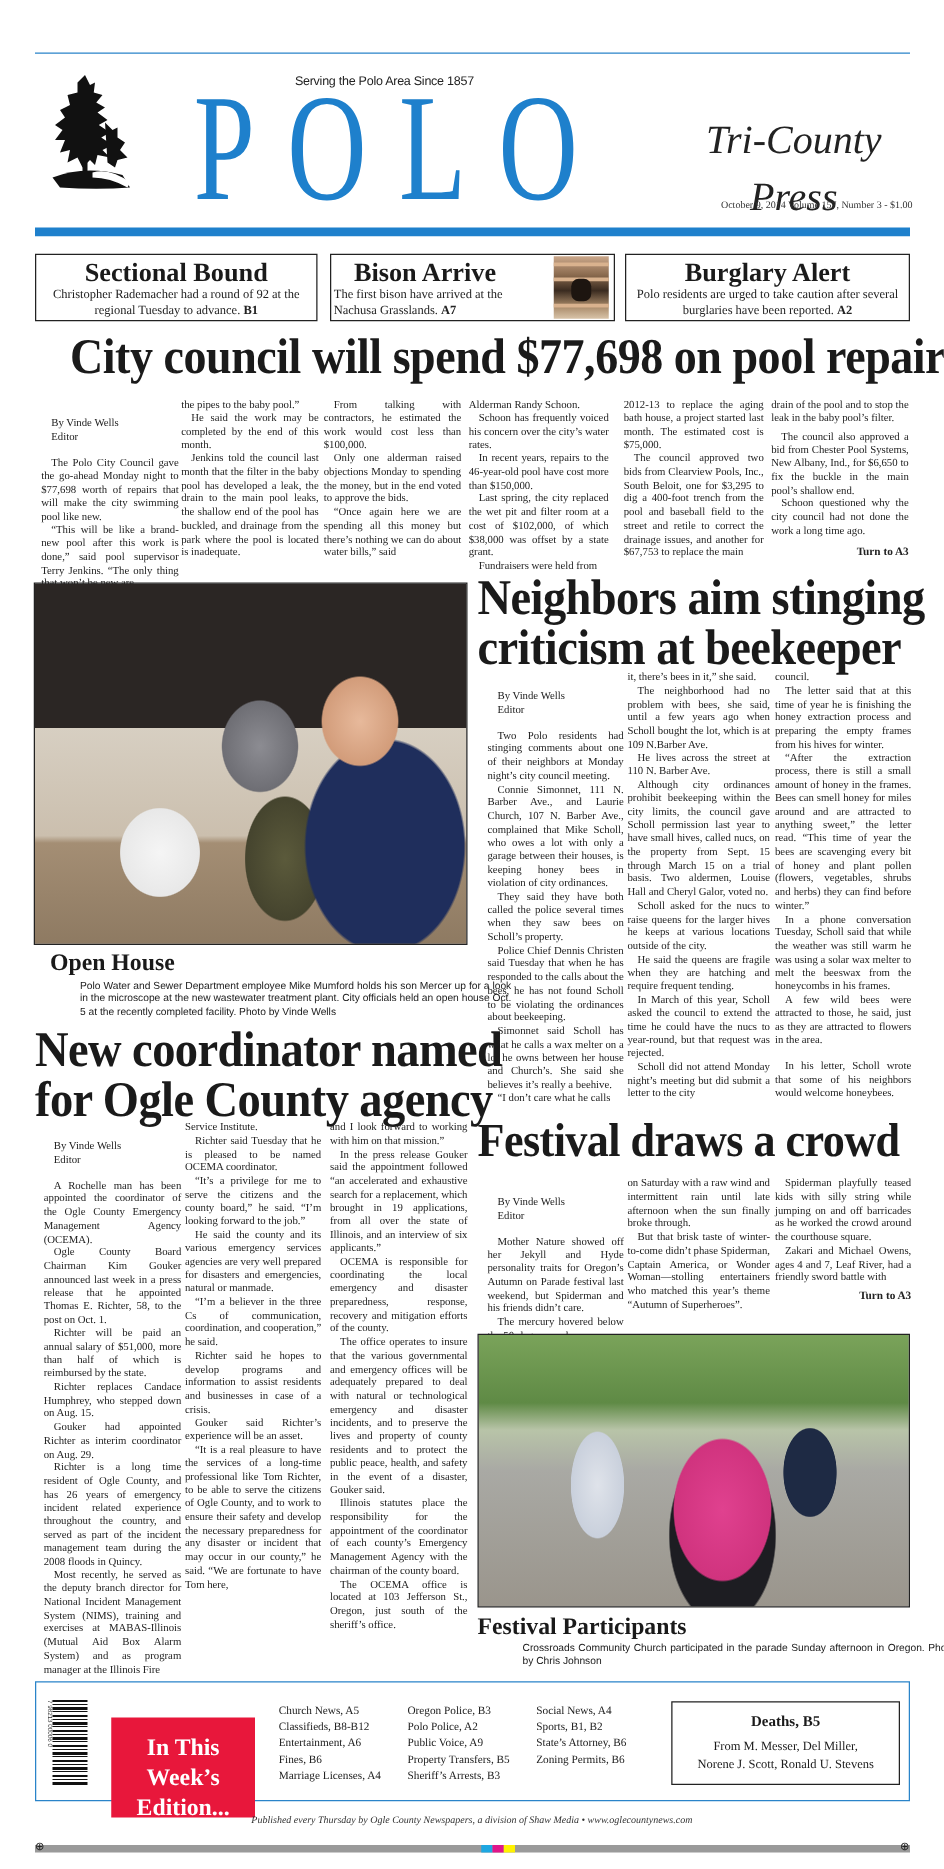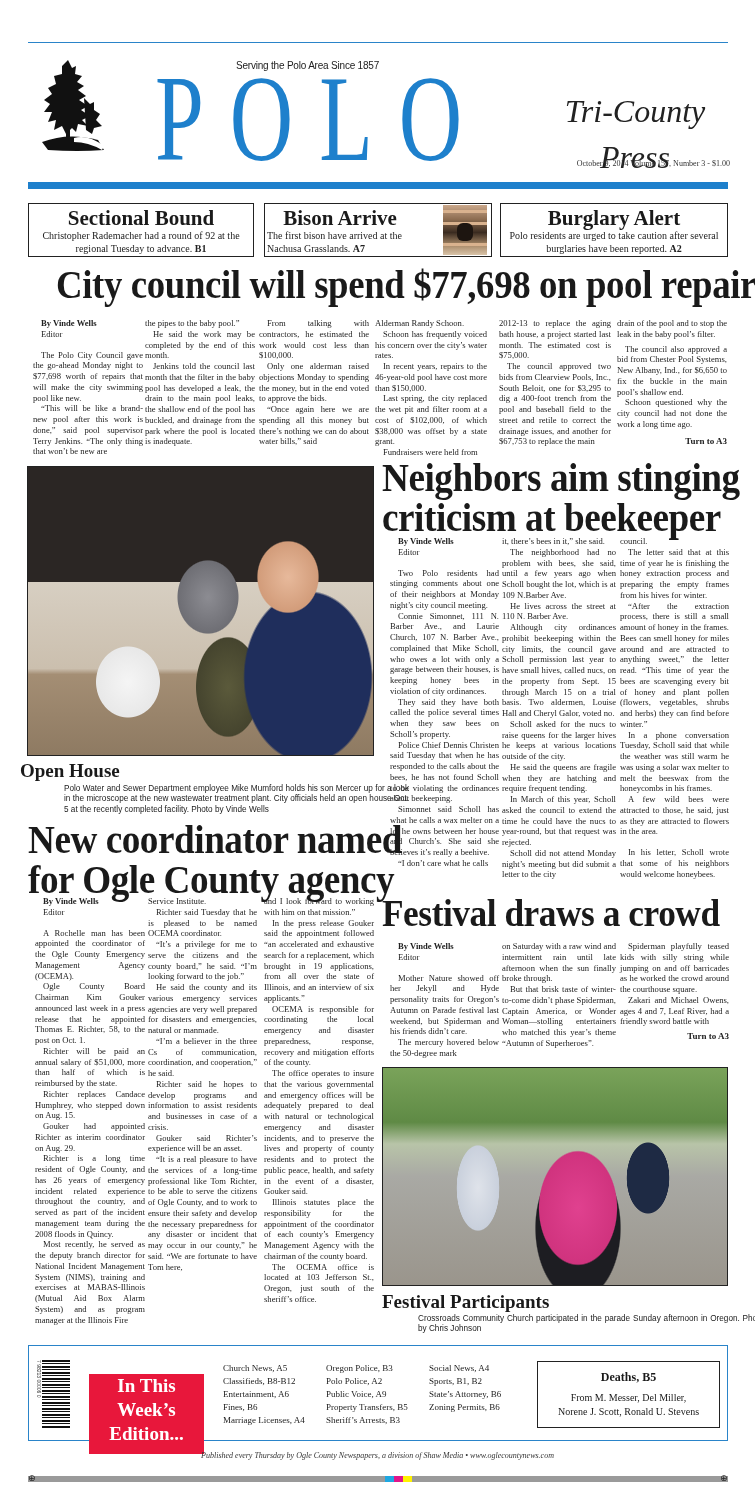--- a/index.html
+++ b/index.html
@@ -29,21 +29,21 @@
   .t2 .bison-img { position: absolute; right: 4px; top: 1px; width: 44px; height: 50px; background: linear-gradient(180deg,#caa78a 0%,#8a6a4e 30%,#3a2b20 55%,#a88968 80%,#d8c3a8 100%); }
   .t2 .bison-img .bar { position:absolute; left:0; right:0; height:3px; background:#d9b28e; }
   .t2 .bison-img .head { position:absolute; left:14px; top:18px; width:16px; height:18px; border-radius:6px; background:#1d1510; }
   .t3 { left: 500px; width: 228px; }
 
   .headline-main { left: 28px; top: 262px; width: 700px; text-align: center; font-size: 40px; font-weight: bold; line-height: 46px; letter-spacing: -0.4px; transform: scaleX(0.92); transform-origin: center top; white-space: nowrap; }
 
   
   .col { font-size: 8.6px; line-height: 10.75px; text-align: justify; color: #222; }
   .col p { text-indent: 8px; }
-  .col .byline { font-weight: bold; text-indent: 8px; }
+  .col .byline { font-weight: normal; text-indent: 8px; margin-top: 15px; }
   .col .role { text-indent: 8px; margin-bottom: 10px; }
   .turn { font-weight: bold; text-align: right; font-size: 9px; }
 
   
   .photo { border: 1px solid #222; overflow: hidden; }
   .photo1 { left: 27px; top: 466px; width: 347px; height: 290px;
     background:
       radial-gradient(ellipse 60px 70px at 260px 110px, #e7b99b 0%, #d29c7a 50%, transparent 52%),
       radial-gradient(ellipse 90px 120px at 280px 210px, #1f2e5c 0%, #1f2e5c 70%, transparent 72%),
       radial-gradient(ellipse 50px 60px at 180px 130px, #8c8c92 0%, #6e6e74 60%, transparent 62%),
@@ -62,21 +62,21 @@
   .caption-title { font-size: 19px; font-weight: bold; line-height: 22px; color: #1a1a1a; }
   .caption-text { font-family: "Liberation Sans", sans-serif; font-size: 8.2px; line-height: 10.3px; color: #1a1a1a; text-align: justify; margin-left: 36px; }
 
   .headline-2 { font-size: 38px; font-weight: bold; line-height: 40px; letter-spacing: -0.5px; color: #1a1a1a; white-space: nowrap; }
 
   
   .index-box { left: 28px; top: 1345px; width: 700px; height: 96px; border: 1px solid #2a84c9; }
   .barcode { left: 42px; top: 1360px; width: 28px; height: 68px;
     background: repeating-linear-gradient(180deg, #111 0px, #111 2px, #fff 2px, #fff 3px, #111 3px, #111 4px, #fff 4px, #fff 6px); }
   .barcode-num { left: 34px; top: 1360px; width: 8px; height: 68px; font-family: "Liberation Sans", sans-serif; font-size: 5px; writing-mode: vertical-rl; color:#333; }
-  .edition { left: 89px; top: 1374px; width: 115px; height: 80px; background: #e8173b; color: #fff; text-align: center; font-weight: bold; font-size: 19px; line-height: 24px; }
+  .edition { left: 89px; top: 1374px; width: 115px; height: 80px; background: #e8173b; color: #fff; text-align: center; font-weight: bold; font-size: 19px; line-height: 24px; padding-top: 13px; }
   .index-col { font-size: 9px; line-height: 13px; color: #222; }
   .deaths { left: 537px; top: 1361px; width: 183px; height: 67px; border: 1px solid #222; text-align: center; }
   .deaths h4 { font-size: 12px; font-weight: bold; margin-top: 8px; margin-bottom: 6px; }
   .deaths p { font-size: 10px; line-height: 14px; }
   .pub-line { left: 0; width: 755px; top: 1451px; text-align: center; font-style: italic; font-size: 8px; color: #333; }
   .reg-bar { left: 28px; top: 1476px; width: 700px; height: 6px; background: #9a9a9a; }
   .cmy { top: 1476px; height: 6px; width: 9px; }
   .reg-mark { top: 1474px; font-size: 9px; line-height: 9px; font-family: "DejaVu Sans", sans-serif; color: #222; }
 </style>
 </head>
@@ -150,21 +150,21 @@
   <p>The council approved two bids from Clearview Pools, Inc., South Beloit, one for $3,295 to dig a 400-foot trench from the pool and baseball field to the street and retile to correct the drainage issues, and another for $67,753 to replace the main</p>
 </div>
 <div class="abs col" style="left:617px; top:318px; width:110px;">
   <p style="text-indent:0">drain of the pool and to stop the leak in the baby pool’s filter.</p>
   <p style="margin-top:4px">The council also approved a bid from Chester Pool Systems, New Albany, Ind., for $6,650 to fix the buckle in the main pool’s shallow end.</p>
   <p>Schoon questioned why the city council had not done the work a long time ago.</p>
   <div class="turn" style="margin-top:6px">Turn to A3</div>
 </div>
 
 <div class="abs photo photo1"></div>
-<div class="abs caption-title" style="left:20px; top:760px;">Open House</div>
+<div class="abs caption-title" style="left:40px; top:760px;">Open House</div>
 <div class="abs caption-text" style="left:28px; top:784px; width:345px;">Polo Water and Sewer Department employee Mike Mumford holds his son Mercer up for a look in the microscope at the new wastewater treatment plant. City officials held an open house Oct. 5 at the recently completed facility. Photo by Vinde Wells</div>
 
 <div class="abs headline-2" style="left:382px; top:458px; font-size:40px; line-height:40px; transform:scaleX(0.93); transform-origin:left top;">
   <div>Neighbors aim stinging</div>
   <div>criticism at beekeeper</div>
 </div>
 <div class="abs col" style="left:390px; top:536px; width:109px;">
   <div class="byline">By Vinde Wells</div>
   <div class="role">Editor</div>
   <p>Two Polo residents had stinging comments about one of their neighbors at Monday night’s city council meeting.</p>

